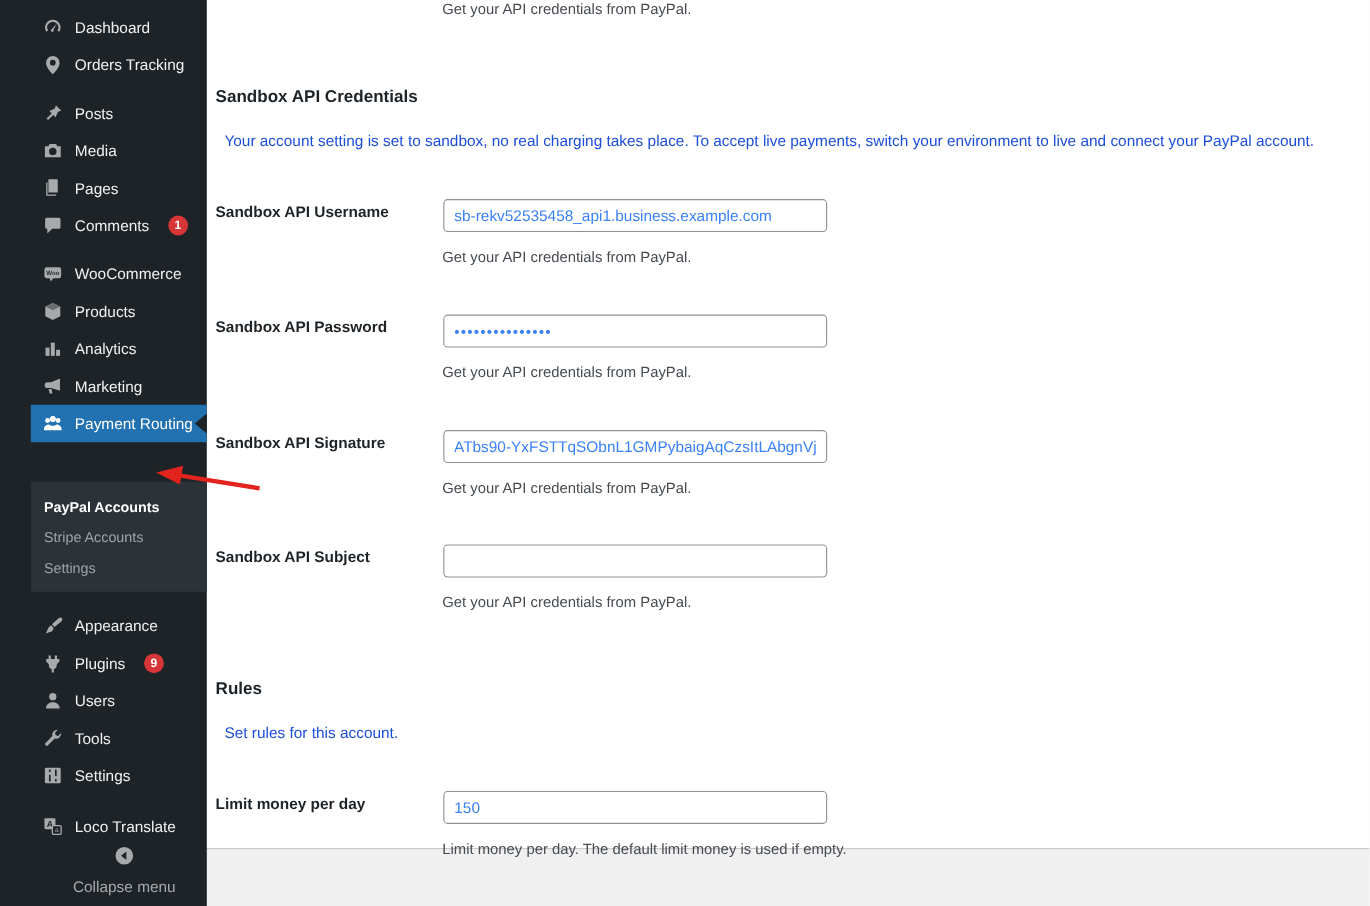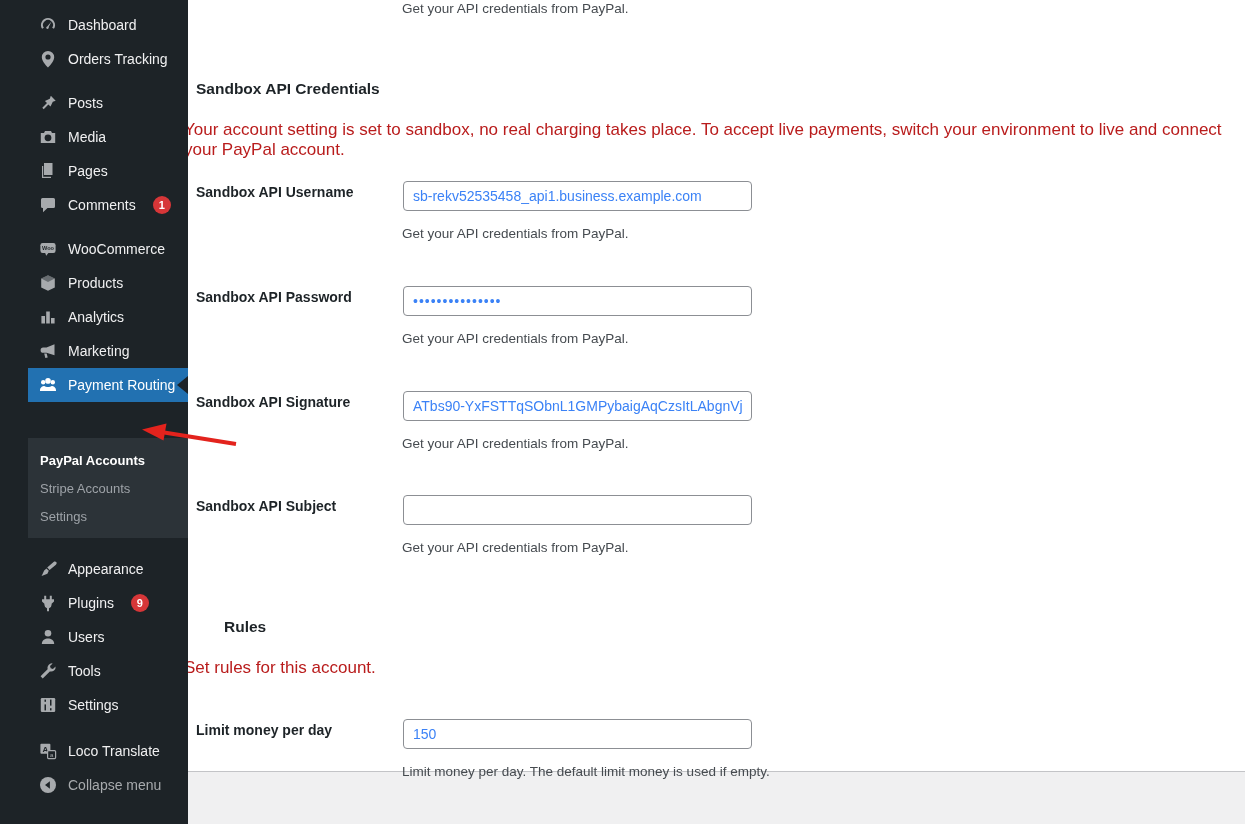--- a/index.html
+++ b/index.html
@@ -8,35 +8,35 @@
     background:#f0f0f1;
     font-family:"Liberation Sans","DejaVu Sans",sans-serif;
     -webkit-font-smoothing:antialiased;
   }
   
   #sidebar{position:absolute;left:0;top:0;width:160px;height:824px;background:#1d2327;z-index:10;padding-left:28px;}
   .mi{display:flex;align-items:center;height:34px;padding-left:10px;gap:10px;
       color:#f0f0f1;font-size:14px;cursor:pointer;position:relative;}
   .mi .ic{width:20px;height:20px;flex:0 0 20px;display:flex;align-items:center;justify-content:center;}
   .mi.active{background:#2271b1;color:#fff;}
-  .mi.dim{color:#a7aaad;}
+  .mi.dim{color:#a7aaad;flex-direction:column;}
   .spacer10{height:10px;} .spacer14{height:14px;} .spacer12{height:12px;} .mt8{height:8px;}
   .badge{display:inline-block;min-width:18px;height:18px;line-height:18px;border-radius:50%;
          background:#d63638;color:#fff;font-size:11px;font-weight:bold;text-align:center;margin-left:7px;}
   .caret{position:absolute;right:0;top:50%;margin-top:-9px;width:0;height:0;
          border:9px solid transparent;border-right:11px solid #1d2327;border-left-width:9px;}
   #submenu{background:#2c3338;padding:9px 0 7px 0;margin-top:36px;}
   .smi{height:28px;line-height:28px;padding-left:12px;font-size:13px;color:#9ea3a8;cursor:pointer;}
   .smi.current{color:#fff;font-weight:bold;}
   
   #page{position:absolute;left:160px;top:0;width:1085px;height:784px;background:#f0f0f1;}
   #panel{position:absolute;left:25px;top:-40px;right:-2px;bottom:12px;background:#fff;border:1px solid #c3c4c7;}
   .abs{position:absolute;}
   .sec-title{left:36px;font-size:15.5px;font-weight:bold;color:#1d2327;}
-  .sec-desc{left:24px;font-size:17px;color:#b91c1c;}
+  .sec-desc{left:44px;font-size:14px;color:#1d4ed8;}
   .f-label{left:36px;font-size:14px;font-weight:bold;color:#1d2327;}
   .f-input{left:243px;width:329px;height:28px;border:1px solid #8c8f94;border-radius:4px;
            padding:0 9px;font-size:14px;color:#3b82f6;font-family:"Liberation Sans","DejaVu Sans",sans-serif;
            background:#fff;outline:none;}
   .f-help{left:242px;font-size:13.5px;color:#464b50;}
   
   #annot{position:absolute;left:0;top:0;z-index:60;pointer-events:none;}
   svg text{font-family:"Liberation Sans","DejaVu Sans",sans-serif;}
 </style>
 </head>
@@ -281,21 +281,21 @@
   <div class="abs f-help" style="top:331px;">Get your API credentials from PayPal.</div>
 
   <div class="abs f-label" style="top:394px;">Sandbox API Signature</div>
   <input class="abs f-input" style="top: 391px;" type="text" value="ATbs90-YxFSTTqSObnL1GMPybaigAqCzsItLAbgnVj">
   <div class="abs f-help" style="top:436px;">Get your API credentials from PayPal.</div>
 
   <div class="abs f-label" style="top:498px;">Sandbox API Subject</div>
   <input class="abs f-input" style="top: 495px;" type="text" value="">
   <div class="abs f-help" style="top:540px;">Get your API credentials from PayPal.</div>
 
-  <div class="abs sec-title" style="top:618px;margin-left:28px;">Rules</div>
+  <div class="abs sec-title" style="top:618px;">Rules</div>
   <div class="abs sec-desc" style="top:658px;">Set rules for this account.</div>
 
   <div class="abs f-label" style="top:722px;">Limit money per day</div>
   <input class="abs f-input" style="top: 719px;" type="text" value="150">
   <div class="abs f-help" style="top:764px;">Limit money per day. The default limit money is used if empty.</div>
 </div>
 
 <svg id="annot" width="1245" height="824">
   <line x1="236" y1="444" x2="161" y2="432" stroke="#e3231d" stroke-width="4"></line>
   <polygon points="142,429.5 166.5,423.5 163.5,440.5" fill="#e3231d"></polygon>

